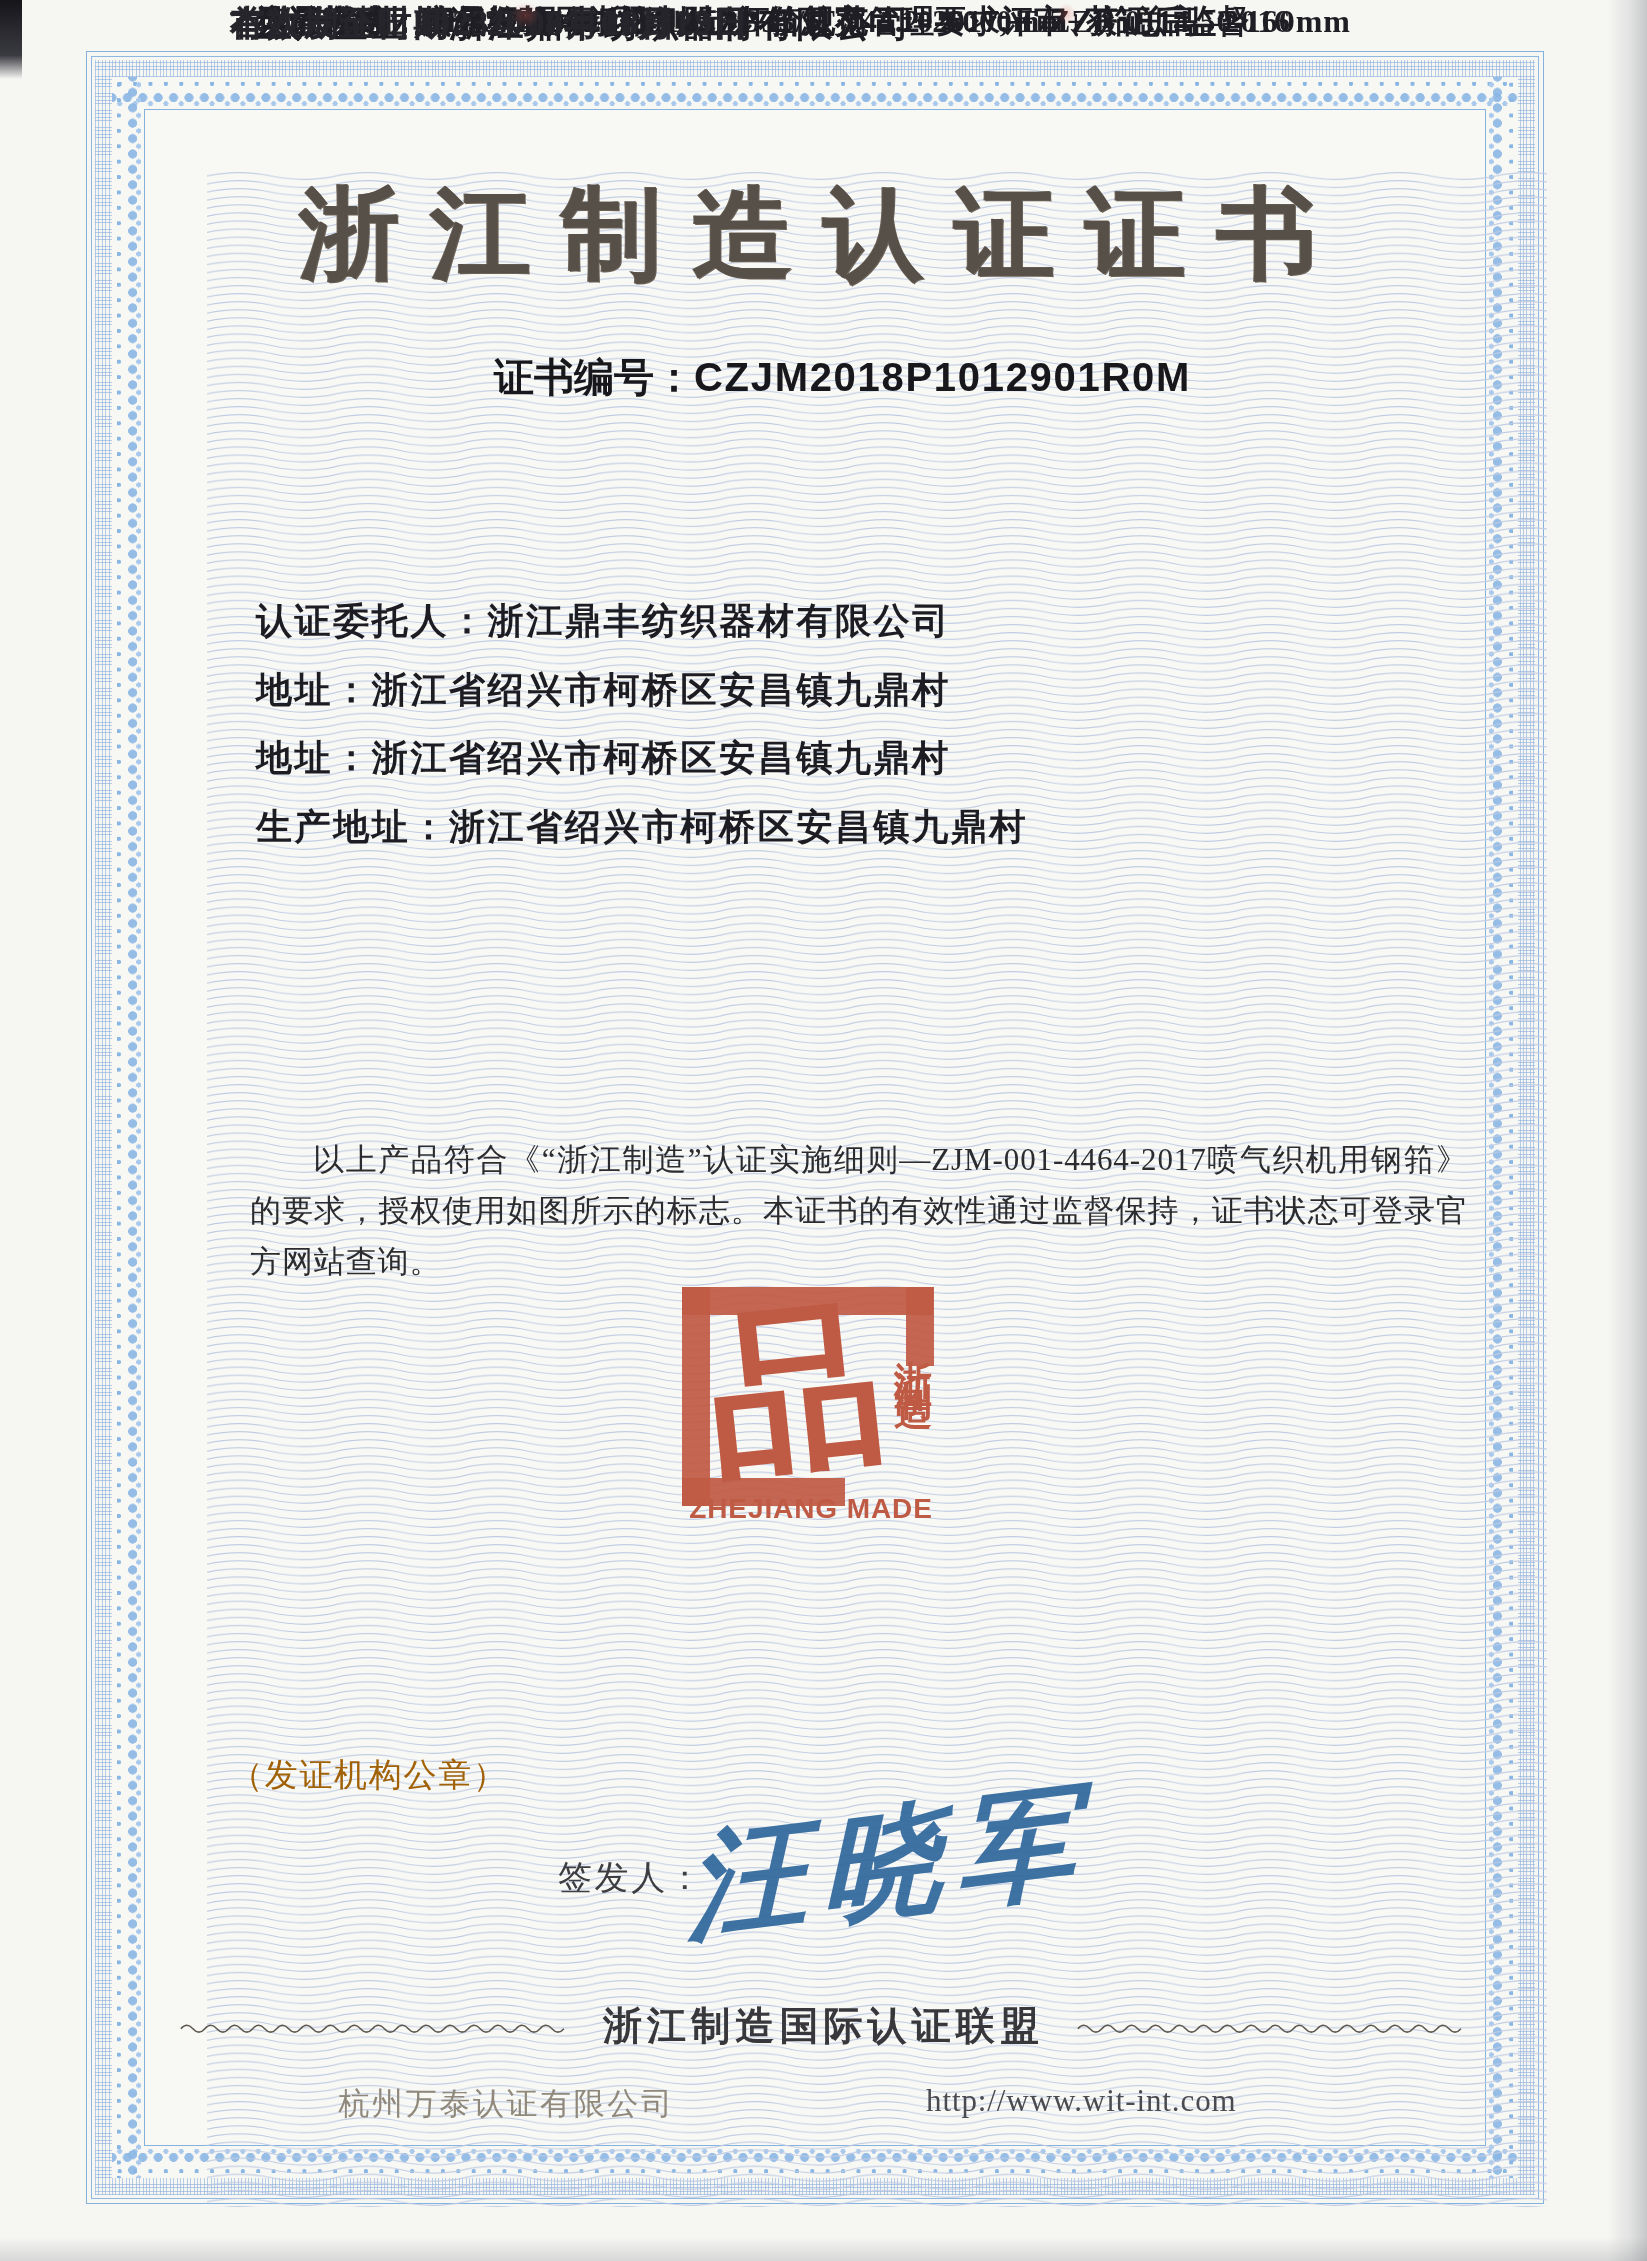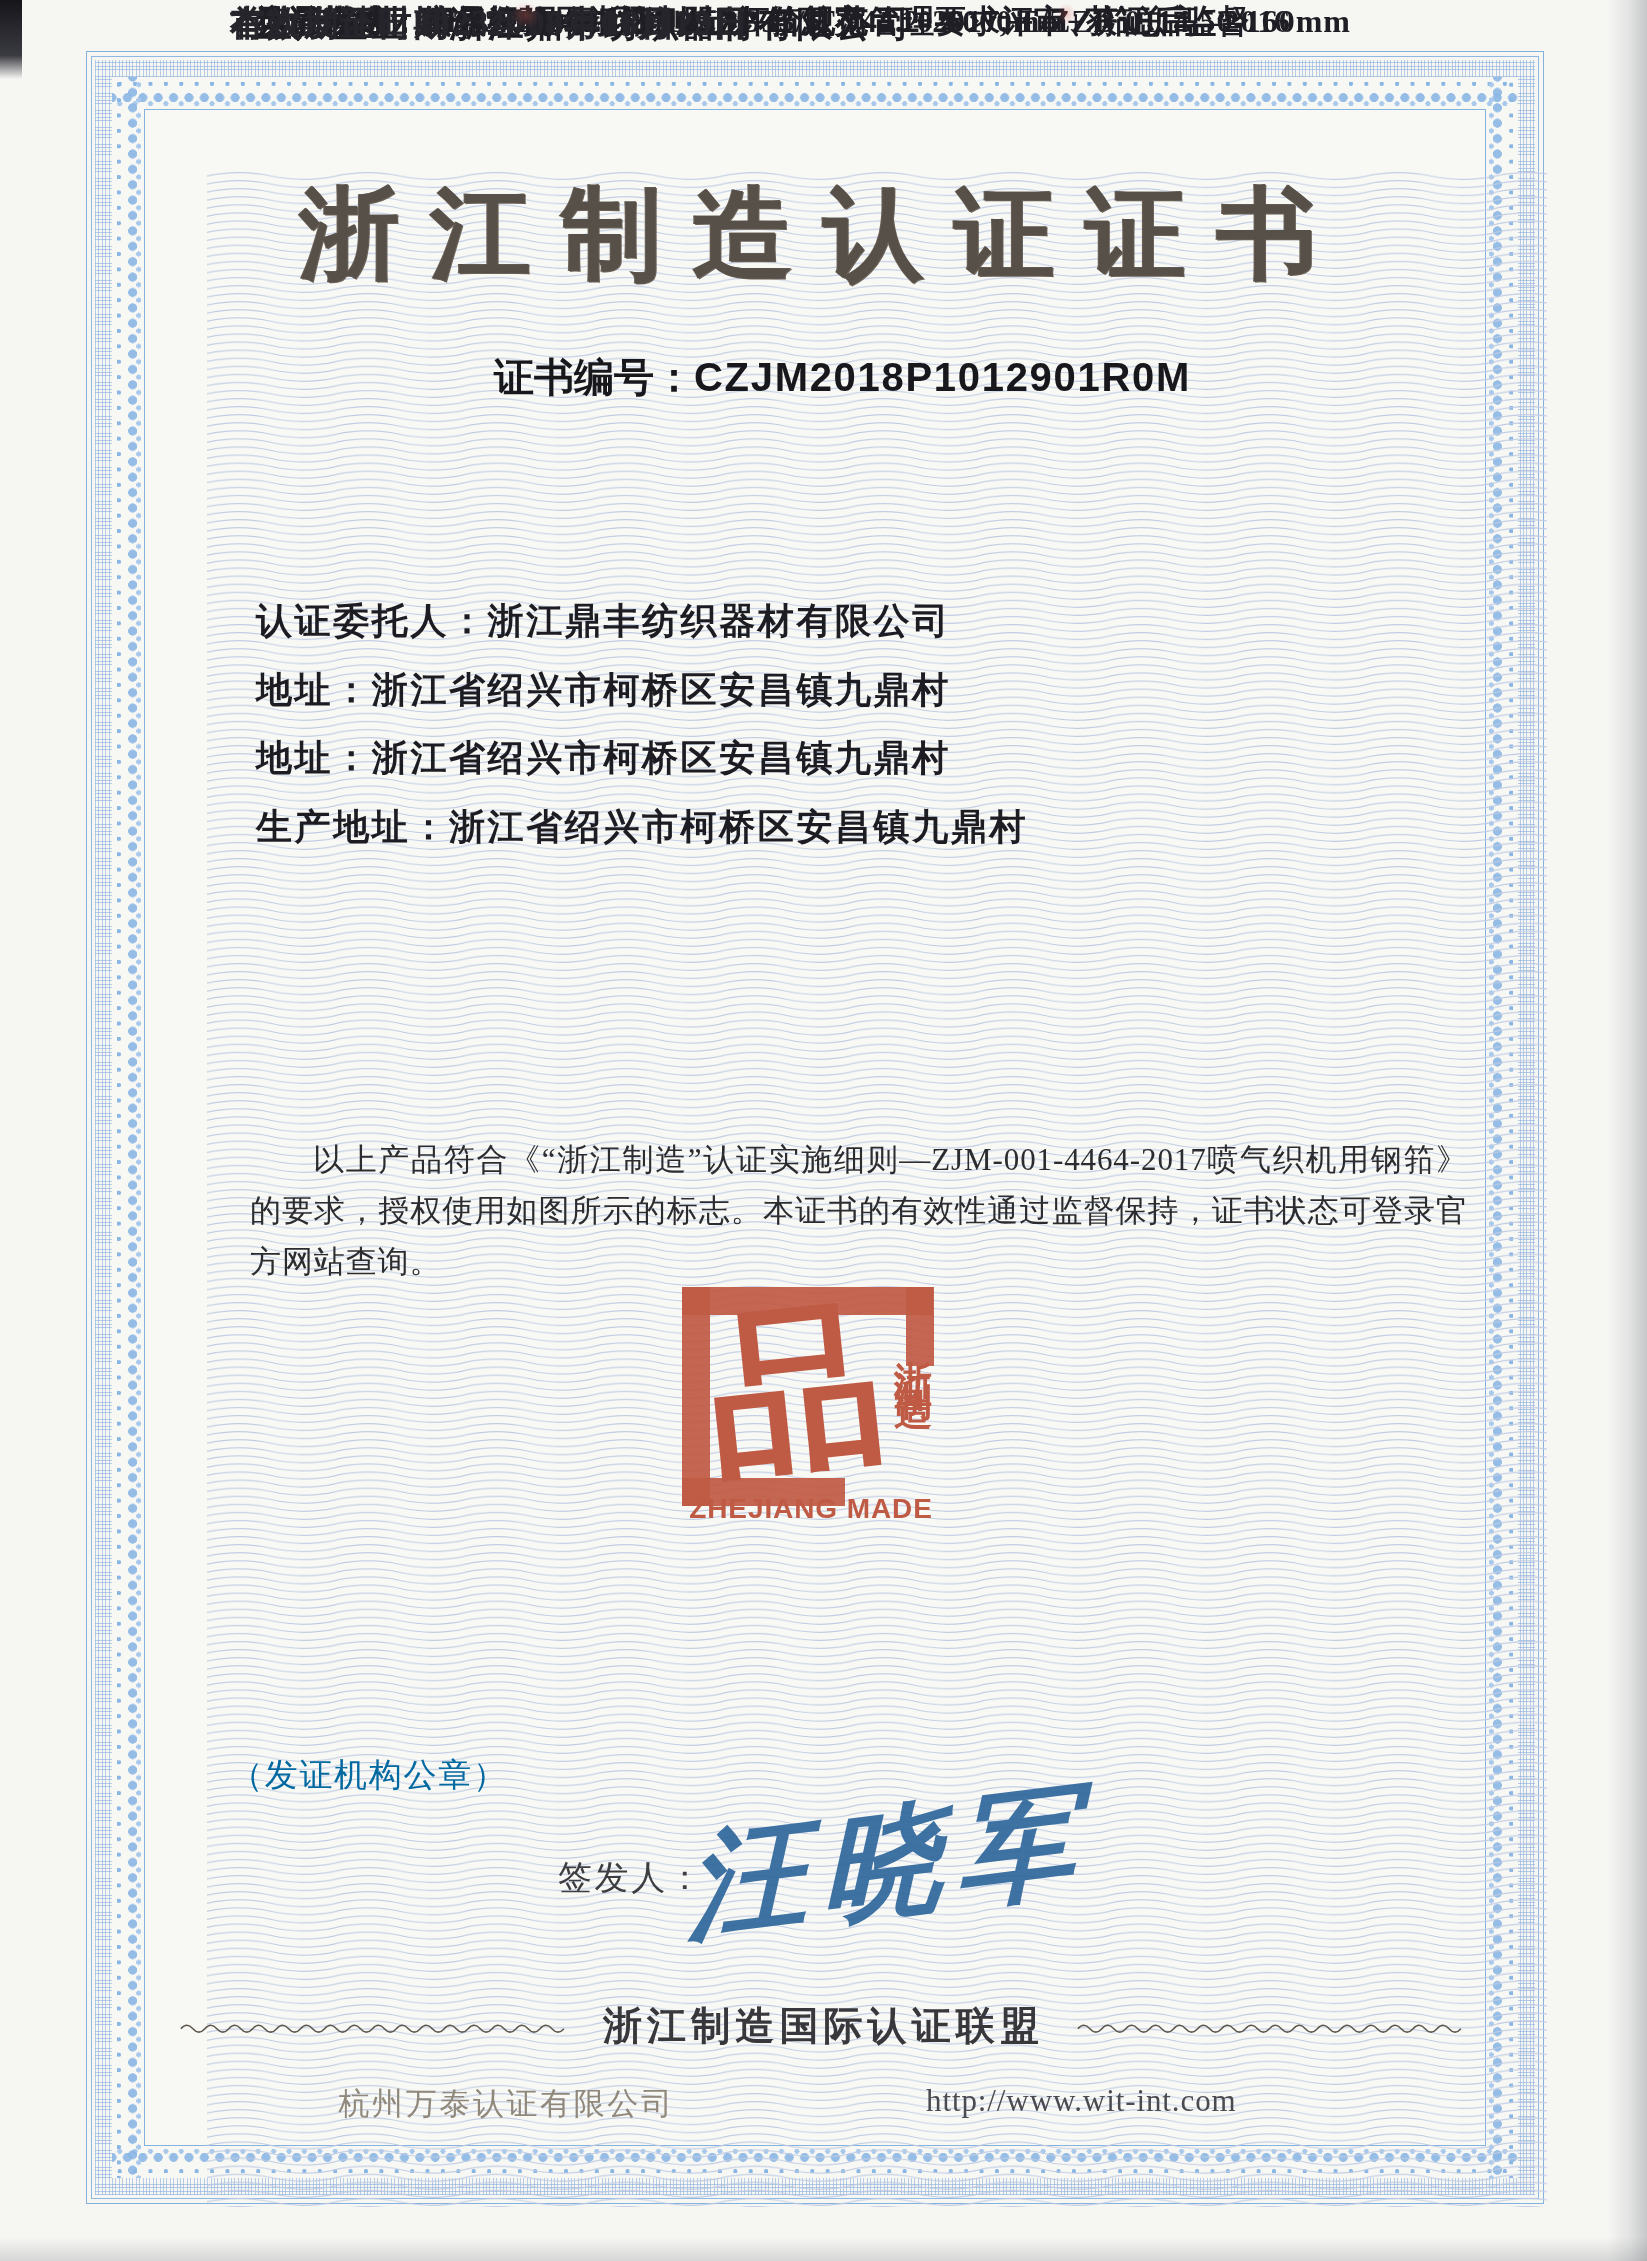--- a/index.html
+++ b/index.html
@@ -73,21 +73,21 @@
     font-size:176px;font-weight:900;color:#bf5a44;transform:rotate(-6deg);}
   .logo-side{left:887px;top:1331px;writing-mode:vertical-rl;font-size:38px;font-weight:700;
     letter-spacing:10.3px;color:#bf5a44;}
   .logo-caption{left:678px;top:1493px;width:266px;text-align:center;font-size:28px;font-weight:700;
     letter-spacing:0.9px;color:#bf5a44;font-family:"Liberation Sans","DejaVu Sans",sans-serif;}
 
   .date-row{position:absolute;left:230px;font-size:35px;font-weight:700;color:#25252b;letter-spacing:1.7px;white-space:nowrap;}
   .date-row:nth-of-type(1){top:1565px;}
   .date-row:nth-of-type(2){top:1621px;}
   .date-row:nth-of-type(3){top:1677px;}
-  .seal-note{left:230px;top:1753px;font-size:33px;color:#0369a1;letter-spacing:1.7px;}
+  .seal-note{left:230px;top:1753px;font-size:33px;color:#a16207;letter-spacing:1.7px;}
 
   .signer-label{left:558px;top:1855px;font-size:34px;color:#3d3d42;letter-spacing:2.6px;}
   .signature{left:686px;top:1783px;font-size:120px;color:#2f679b;font-style:italic;font-weight:600;
     transform:rotate(-7deg) skewX(-6deg);letter-spacing:15.4px;opacity:.92;}
 
   
   .stamp{position:absolute;mix-blend-mode:multiply;opacity:.85;}
   #stamp-left{left:245px;top:1589px;}
   #stamp-right{left:1048px;top:1637px;}
 

